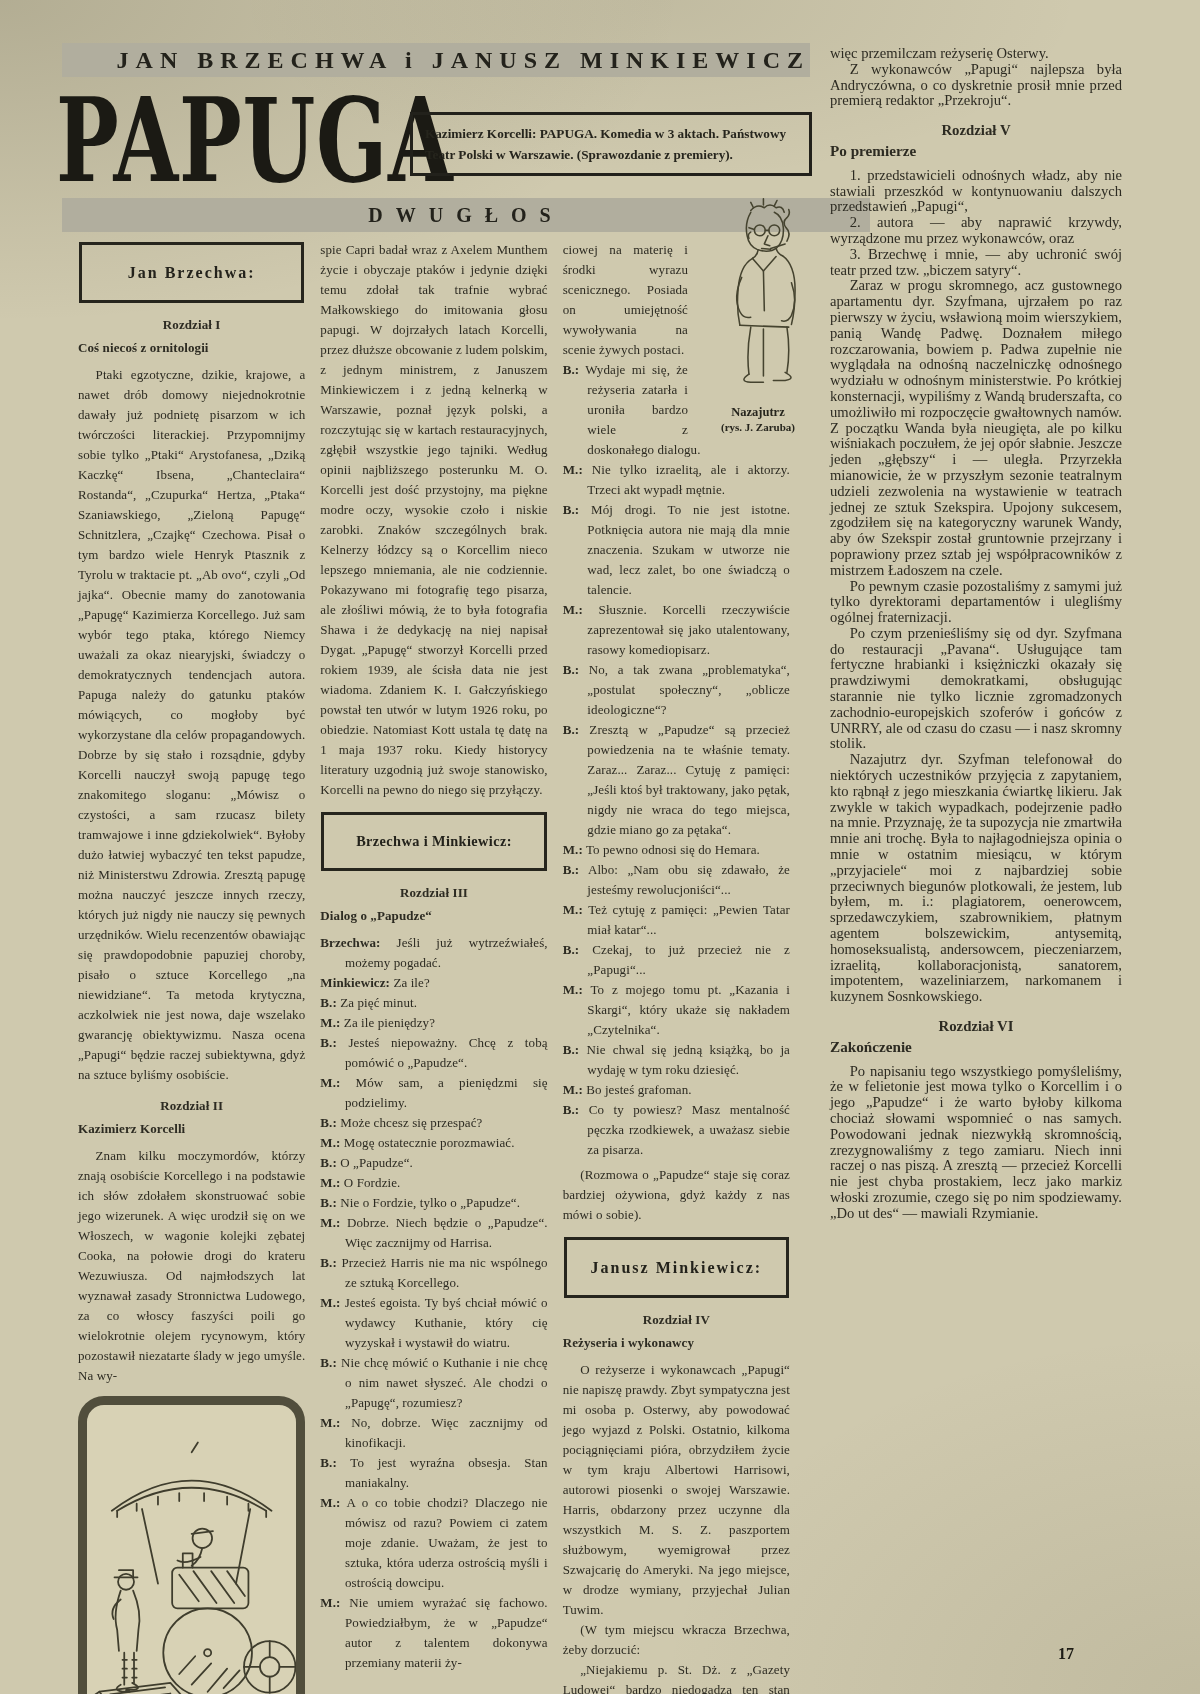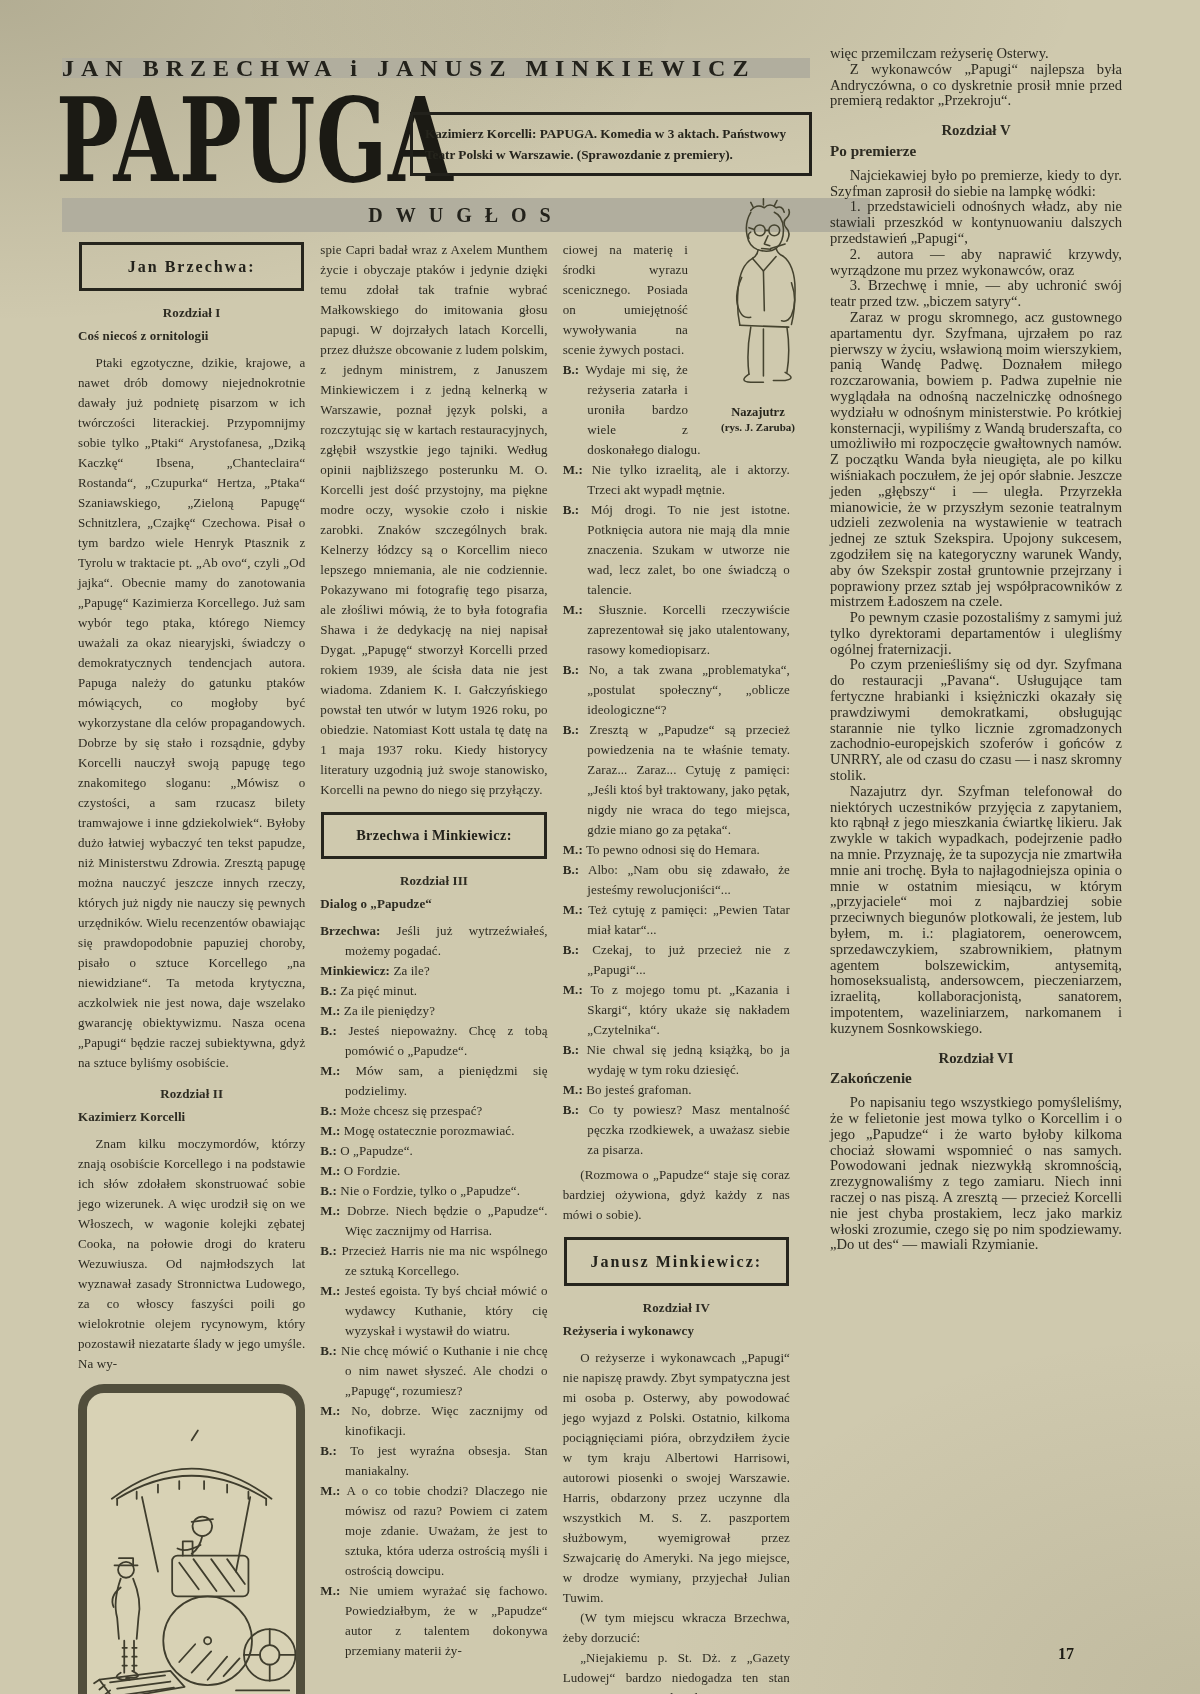--- a/index.html
+++ b/index.html
@@ -4,22 +4,22 @@
 <style>
   html,body{margin:0;padding:0;background:#8a8672;}
   .page{position:relative;width:1200px;height:1694px;margin:0 auto;overflow:hidden;
     background:
       radial-gradient(1100px 520px at 0% 0%, rgba(66,62,40,.20), transparent 62%),
       radial-gradient(900px 600px at 100% 100%, rgba(96,90,62,.13), transparent 60%),
       radial-gradient(700px 300px at 55% 0%, rgba(70,66,44,.10), transparent 60%),
       #cfc9ae;
     color:#2d2b22; font-family:"Liberation Serif",serif;}
   
-  .byline-bar{position:absolute;left:62px;top:58px;width:748px;height:20px;background:#b1ae9e;
-    display:flex;align-items:center;justify-content:flex-start;}
+  .byline-bar{position:absolute;left:62px;top:43px;width:748px;height:34px;background:#b1ae9e;
+    display:flex;align-items:center;justify-content:flex-end;}
   .byline-bar span{font:700 24px/1 "Liberation Serif",serif;letter-spacing:7px;color:#23221b;}
   .main-title{position:absolute;left:56px;top:82px;margin:0;font:700 116px/1 "DejaVu Serif",serif;
     letter-spacing:1px;color:#1b1a14;transform:scaleX(.72);transform-origin:left top;}
   .info-box{position:absolute;left:410px;top:112px;width:402px;box-sizing:border-box;
     border:3px solid #22211b;padding:8px 12px;}
   .info-box p{margin:0;font:700 13.2px/1.6 "Liberation Serif",serif;color:#26251d;}
   .banner{position:absolute;left:62px;top:198px;width:808px;height:34px;background:#b1ae9e;
     display:flex;align-items:center;justify-content:center;}
   .banner span{font:700 20px/1 "Liberation Serif",serif;letter-spacing:13px;color:#23221b;}
   
@@ -29,21 +29,21 @@
     letter-spacing:.1px;}
   .col4{position:absolute;left:830px;top:46px;width:292px;}
   .col4 p{margin:0;font-size:14.6px;line-height:15.8px;text-align:justify;color:#2d2b22;}
   .ind{text-indent:1.35em;}
   .dlg{padding-left:1.9em;text-indent:-1.9em;}
   .kicker{text-align:center !important;font-weight:700;margin:11px 0 3px !important;text-indent:0;}
   .subt{text-align:right;font-weight:700;margin:0 0 7px !important;text-indent:0;font-size:13.6px;}
   .col4 .kicker{font-size:14.8px;margin:14px 0 4px !important;}
   .col4 .subt{font-size:15.2px;margin:0 0 9px !important;}
   .note{margin-top:5px !important;margin-bottom:4px !important;}
-  .author-box{border:3px solid #26251d;margin:2px 1px 12px;padding:12px 2px;text-align:center;
+  .author-box{border:3px solid #26251d;margin:2px 1px 12px;padding:18px 2px;text-align:center;
     font:700 16px/1.2 "Liberation Serif",serif;letter-spacing:2px;white-space:nowrap;color:#23221b;}
   .author-box.tight{font-size:14.3px;letter-spacing:.4px;}
   .mt{margin-top:12px;}
   
   .carica{float:right;width:124px;margin:-44px -30px 4px 8px;text-align:center;}
   .carica svg{display:block;width:118px;height:208px;margin:0 auto;}
   .cap1{font:700 12.5px/1.3 "Liberation Serif",serif;color:#26251d;}
   .cap2{font:700 11px/1.3 "Liberation Serif",serif;color:#26251d;}
   
   .cartoon{position:relative;margin:10px 0 0;height:352px;border:9px solid #514e3c;
@@ -224,21 +224,20 @@
         </div>
     </div>
   </div>
 
   <div class="col4">
     <p>więc przemilczam reżyserię Osterwy.</p>
     <p class="ind">Z wykonawców „Papugi“ najlepsza była Andryczówna, o co dyskretnie prosił mnie przed premierą redaktor „Przekroju“.</p>
     <p class="kicker">Rozdział V</p>
     <p class="subt">Po premierze</p>
     <div>
-        <p class="ind">Najciekawiej było po premierze, kiedy to dyr. Szyfman zaprosił do siebie na lampkę wódki:</p>
         <p class="ind">1. przedstawicieli odnośnych władz, aby nie stawiali przeszkód w kontynuowaniu dalszych przedstawień „Papugi“,</p>
         <p class="ind">2. autora — aby naprawić krzywdy, wyrządzone mu przez wykonawców, oraz</p>
         <p class="ind">3. Brzechwę i mnie, — aby uchronić swój teatr przed tzw. „biczem satyry“.</p>
         <p class="ind">Zaraz w progu skromnego, acz gustownego apartamentu dyr. Szyfmana, ujrzałem po raz pierwszy w życiu, wsławioną moim wierszykiem, panią Wandę Padwę. Doznałem miłego rozczarowania, bowiem p. Padwa zupełnie nie wyglądała na odnośną naczelniczkę odnośnego wydziału w odnośnym ministerstwie. Po krótkiej konsternacji, wypiliśmy z Wandą bruderszafta, co umożliwiło mi rozpoczęcie gwałtownych namów. Z początku Wanda była nieugięta, ale po kilku wiśniakach poczułem, że jej opór słabnie. Jeszcze jeden „głębszy“ i — uległa. Przyrzekła mianowicie, że w przyszłym sezonie teatralnym udzieli zezwolenia na wystawienie w teatrach jednej ze sztuk Szekspira. Upojony sukcesem, zgodziłem się na kategoryczny warunek Wandy, aby ów Szekspir został gruntownie przejrzany i poprawiony przez sztab jej współpracowników z mistrzem Ładoszem na czele.</p>
         <p class="ind">Po pewnym czasie pozostaliśmy z samymi już tylko dyrektorami departamentów i ulegliśmy ogólnej fraternizacji.</p>
         <p class="ind">Po czym przenieśliśmy się od dyr. Szyfmana do restauracji „Pavana“. Usługujące tam fertyczne hrabianki i księżniczki okazały się prawdziwymi demokratkami, obsługując starannie nie tylko licznie zgromadzonych zachodnio-europejskich szoferów i gońców z UNRRY, ale od czasu do czasu — i nasz skromny stolik.</p>
         <p class="ind">Nazajutrz dyr. Szyfman telefonował do niektórych uczestników przyjęcia z zapytaniem, kto rąbnął z jego mieszkania ćwiartkę likieru. Jak zwykle w takich wypadkach, podejrzenie padło na mnie. Przyznaję, że ta supozycja nie zmartwiła mnie ani trochę. Była to najłagodniejsza opinia o mnie w ostatnim miesiącu, w którym „przyjaciele“ moi z najbardziej sobie przeciwnych biegunów plotkowali, że jestem, lub byłem, m. i.: plagiatorem, oenerowcem, sprzedawczykiem, szabrownikiem, płatnym agentem bolszewickim, antysemitą, homoseksualistą, andersowcem, pieczeniarzem, izraelitą, kollaboracjonistą, sanatorem, impotentem, wazeliniarzem, narkomanem i kuzynem Sosnkowskiego.</p>
       </div>
     <p class="kicker">Rozdział VI</p>
     <p class="subt">Zakończenie</p>

